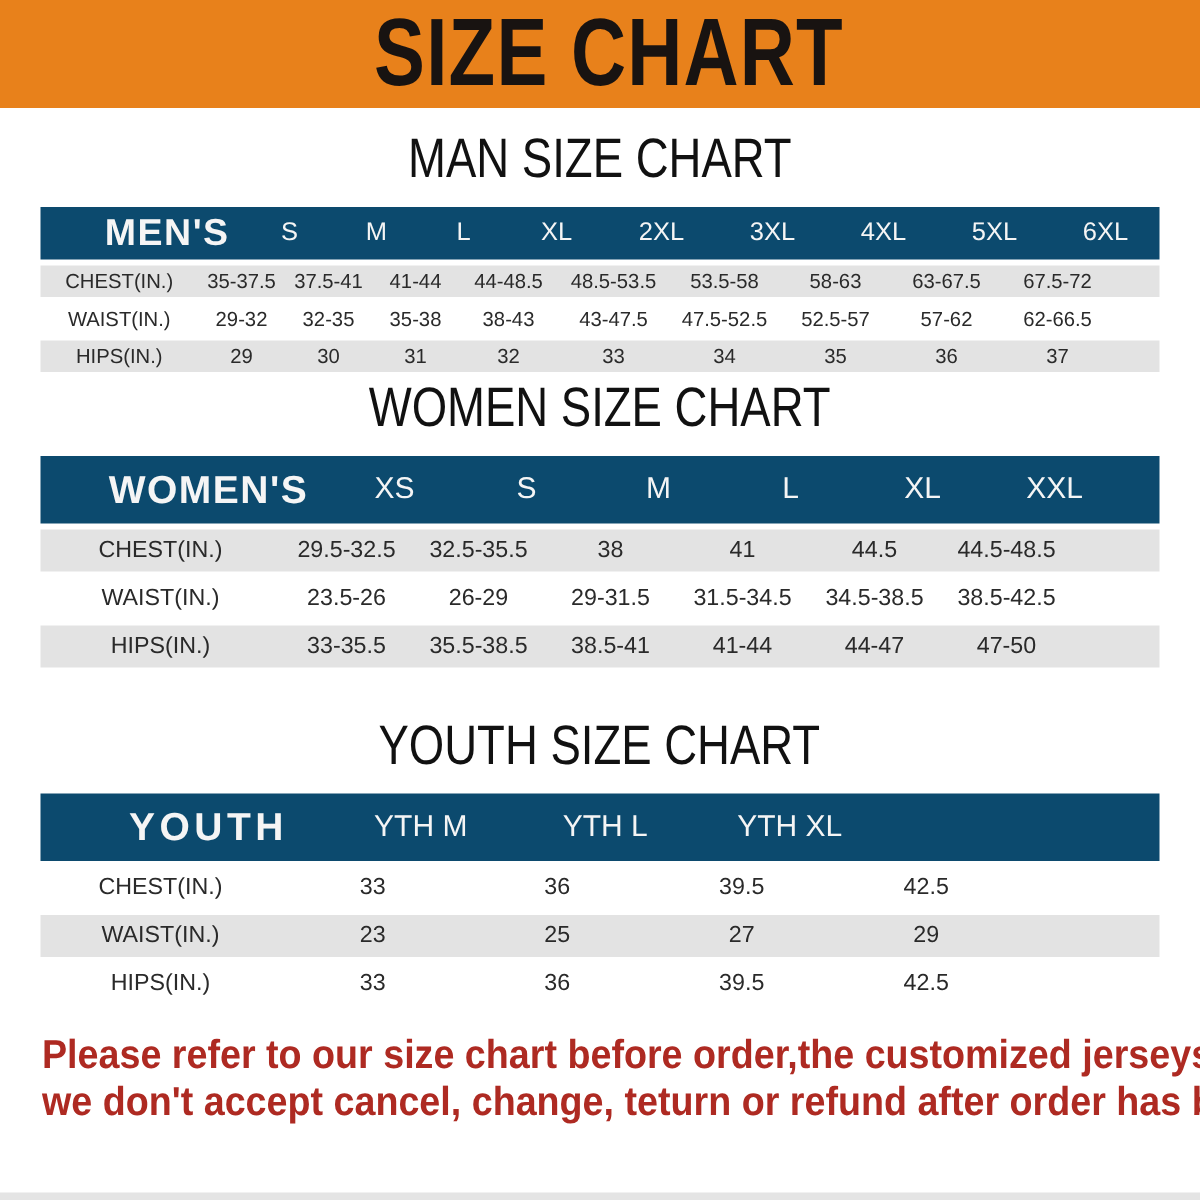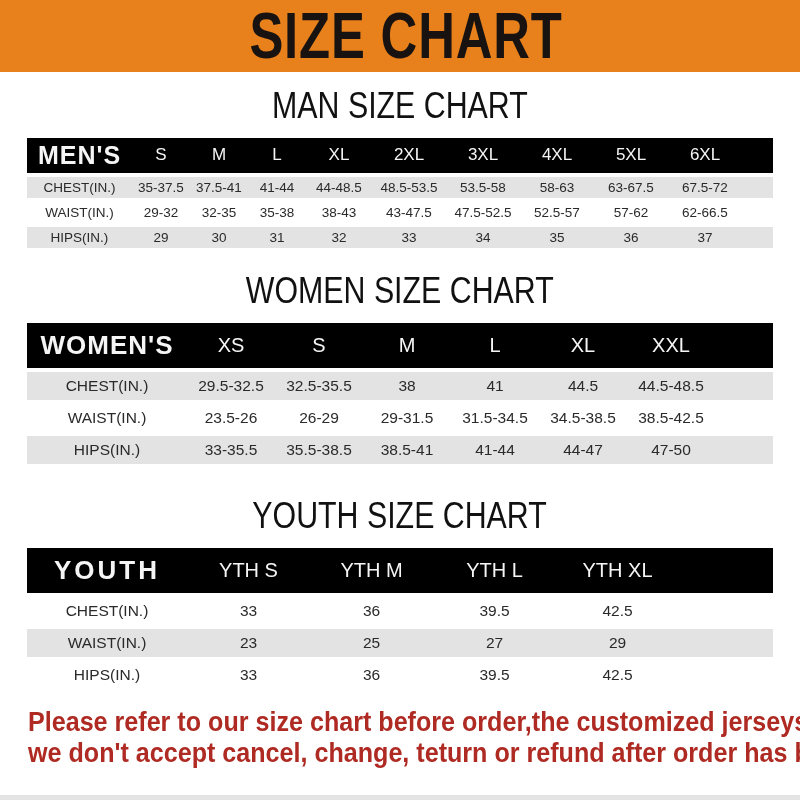--- a/index.html
+++ b/index.html
@@ -32,31 +32,31 @@
     text-align:center;
     font-weight:400; font-size:37px; color:#111;
     line-height:1.05;
   }
   .section-heading > span {
     display:inline-block;
     transform:scaleX(0.82);
     white-space:nowrap;
   }
   #heading-man   { margin-top:15px; }
-  #heading-women { margin-top:24px; }
+  #heading-women { margin-top:5px; }
   #heading-youth { margin-top:33px; }
 
   
   .size-table { width:746px; margin:12px auto 0 auto; }
   .trow { display:grid; align-items:center; }
   .men-table   .trow { grid-template-columns:105px 58px 58px 58px 66px 74px 74px 74px 74px 74px 1fr; }
   .women-table .trow { grid-template-columns:160px 88px 88px 88px 88px 88px 88px 1fr; }
   .youth-table .trow { grid-template-columns:160px 123px 123px 123px 123px 1fr; }
 
-  .trow.thead { background:#000000; color:#f5f5f5; }
+  .trow.thead { background:#0c4a6e; color:#f5f5f5;padding-left:32px; }
   .men-table   .trow.thead { height:35px; font-size:17px; }
   .women-table .trow.thead, .youth-table .trow.thead { height:45px; font-size:20px; }
   .trow.thead .tcell.tlabel { font-weight:800; letter-spacing:1px; }
   .men-table   .trow.thead .tcell.tlabel { font-size:25px; }
   .women-table .trow.thead .tcell.tlabel { font-size:26px; }
   .youth-table .trow.thead .tcell.tlabel { font-size:26px; letter-spacing:3px; }
 
   .trow.tdata { margin-top:4px; color:#2a2a2a; }
   .men-table   .trow.tdata { height:21px; font-size:13.5px; }
   .women-table .trow.tdata, .youth-table .trow.tdata { height:28px; font-size:15.5px; }
@@ -191,21 +191,20 @@
     </div>
   </div>
 
 <div class="section-heading" id="heading-youth">
   <span>YOUTH SIZE CHART</span>
 </div>
 
 <div class="size-table youth-table">
     <div class="trow thead">
       <div class="tcell tlabel">YOUTH</div>
-      <div class="tcell">YTH S</div>
       <div class="tcell">YTH M</div>
       <div class="tcell">YTH L</div>
       <div class="tcell">YTH XL</div>
     </div>
     <div class="trow tdata stripe-white">
       <div class="tcell tlabel">CHEST(IN.)</div>
       <div class="tcell">33</div>
       <div class="tcell">36</div>
       <div class="tcell">39.5</div>
       <div class="tcell">42.5</div>

